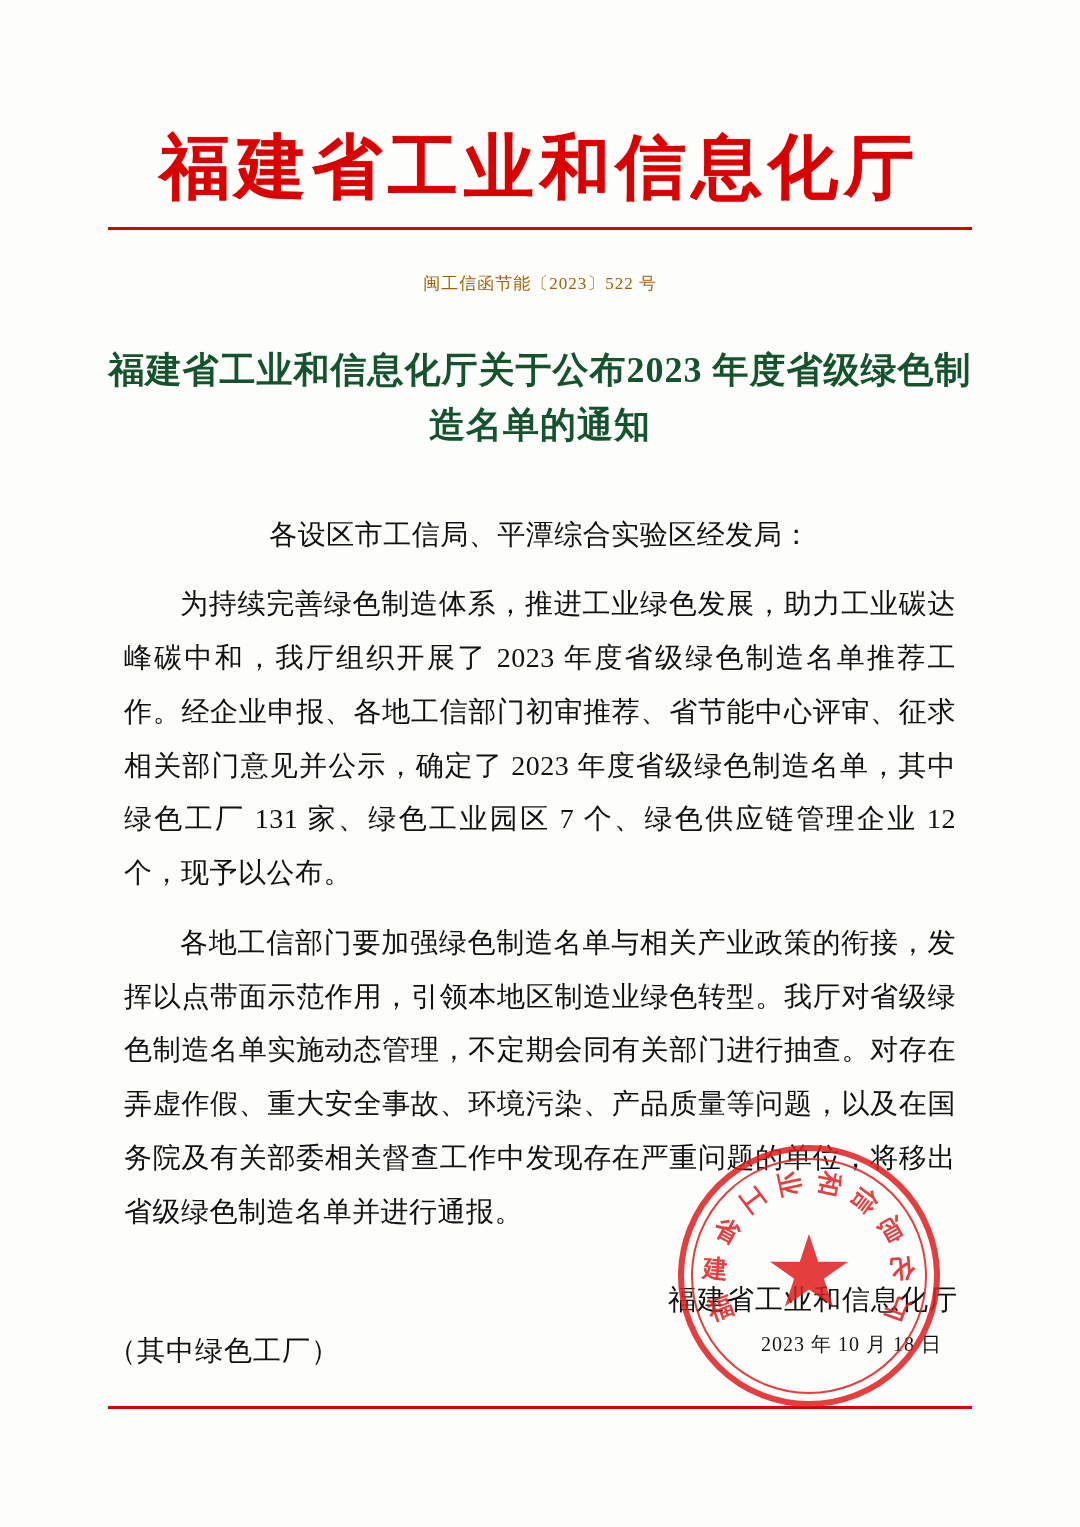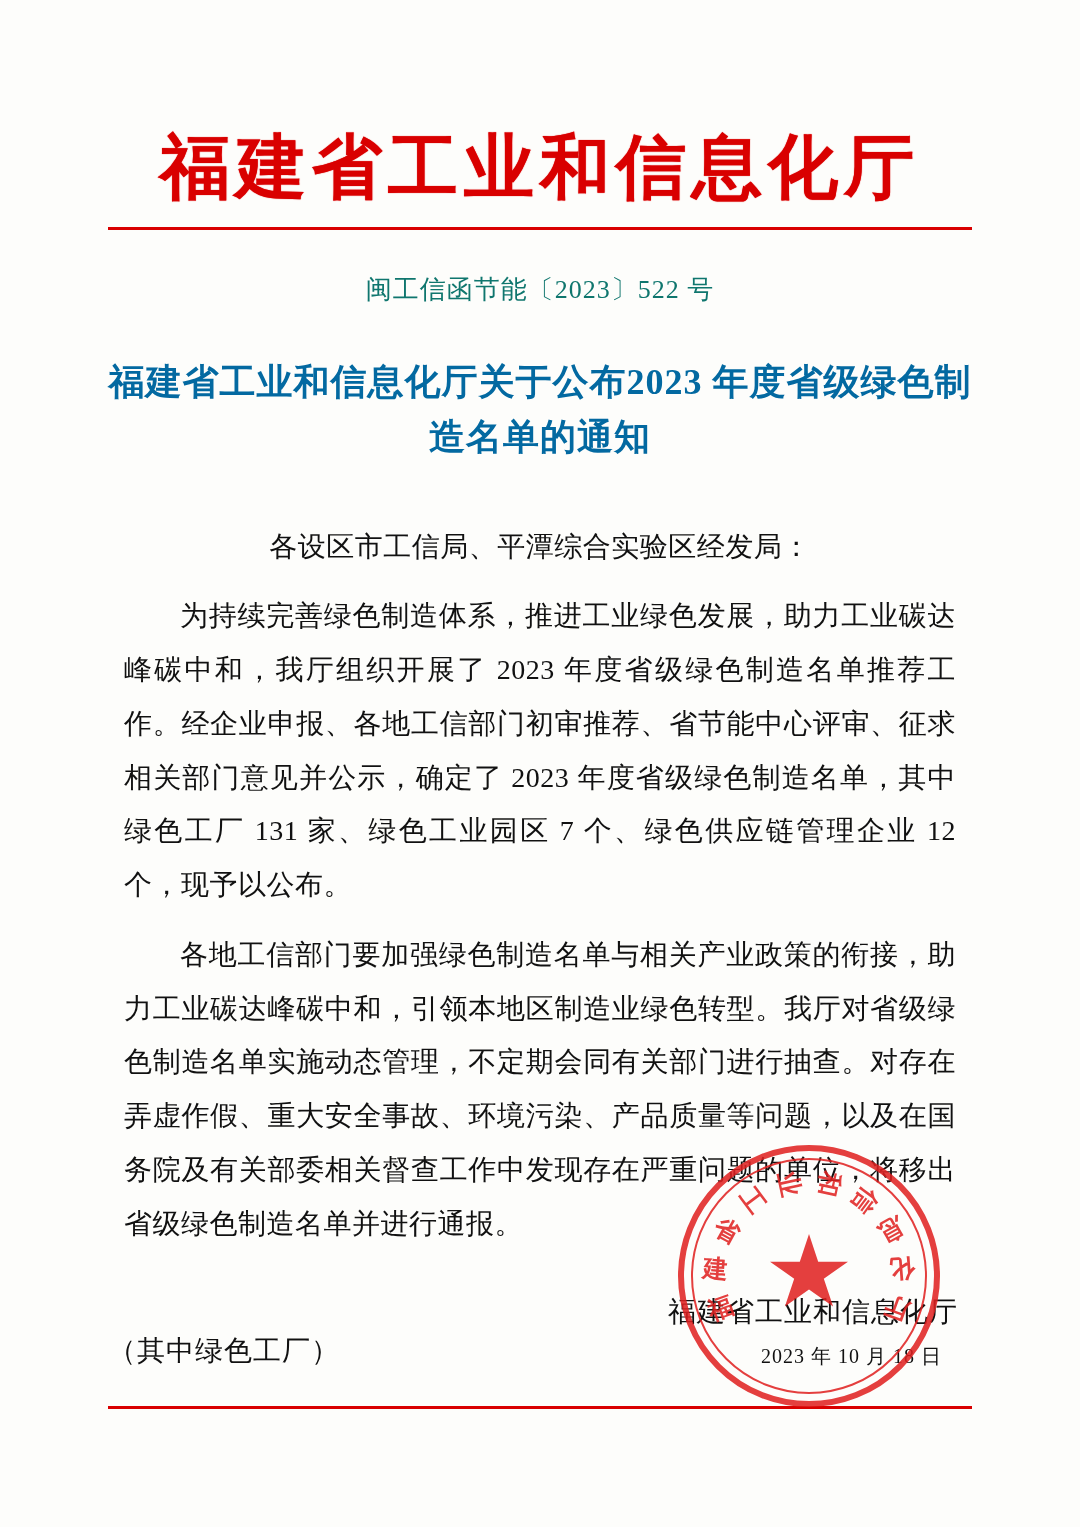--- a/index.html
+++ b/index.html
@@ -44,32 +44,32 @@
   }
   .red-rule {
     margin-top: 18px;
     height: 3px;
     background: #d90000;
     width: 100%;
   }
   .doc-number {
     margin-top: 42px;
     text-align: center;
-    font-size: 26px;
-    letter-spacing: 1px;
-    color: #0f766e;
+    font-size: 17px;
+    letter-spacing: 1px;
+    color: #a16207;
   }
   .doc-title {
     margin-top: 48px;
     text-align: center;
     font-size: 36px;
     font-weight: 700;
     line-height: 1.55;
     letter-spacing: 1px;
-    color: #0369a1;
+    color: #14532d;
   }
   .recipient {
     margin-top: 54px;
     font-size: 28px;
     line-height: 1.9;
     letter-spacing: 0.5px;
     text-align: center;
   }
   .para {
     font-size: 28px;
@@ -168,21 +168,21 @@
     <div class="org-title">福建省工业和信息化厅</div>
     <div class="red-rule"></div>
 
     <div class="doc-number">闽工信函节能〔2023〕522 号</div>
 
     <div class="doc-title">福建省工业和信息化厅关于公布2023 年度省级绿色制造名单的通知</div>
 
     <div class="recipient">各设区市工信局、平潭综合实验区经发局：</div>
 
     <p class="para">为持续完善绿色制造体系，推进工业绿色发展，助力工业碳达峰碳中和，我厅组织开展了 2023 年度省级绿色制造名单推荐工作。经企业申报、各地工信部门初审推荐、省节能中心评审、征求相关部门意见并公示，确定了 2023 年度省级绿色制造名单，其中绿色工厂 131 家、绿色工业园区 7 个、绿色供应链管理企业 12 个，现予以公布。</p>
-    <p class="para">各地工信部门要加强绿色制造名单与相关产业政策的衔接，助力工业碳达峰碳中和，引领本地区制造业绿色转型。我厅对省级绿色制造名单实施动态管理，不定期会同有关部门进行抽查。对存在弄虚作假、重大安全事故、环境污染、产品质量等问题，以及在国务院及有关部委相关督查工作中发现存在严重问题的单位，将移出省级绿色制造名单并进行通报。</p>
+    <p class="para">各地工信部门要加强绿色制造名单与相关产业政策的衔接，发挥以点带面示范作用，引领本地区制造业绿色转型。我厅对省级绿色制造名单实施动态管理，不定期会同有关部门进行抽查。对存在弄虚作假、重大安全事故、环境污染、产品质量等问题，以及在国务院及有关部委相关督查工作中发现存在严重问题的单位，将移出省级绿色制造名单并进行通报。</p>
 
     <div class="signature">
       <div class="sign-line">福建省工业和信息化厅</div>
       <div class="sign-date">2023 年 10 月 18 日</div>
     </div>
 
     <div class="footer-note">（其中绿色工厂）</div>
     <div class="bottom-rule"></div>
   </div>
 

